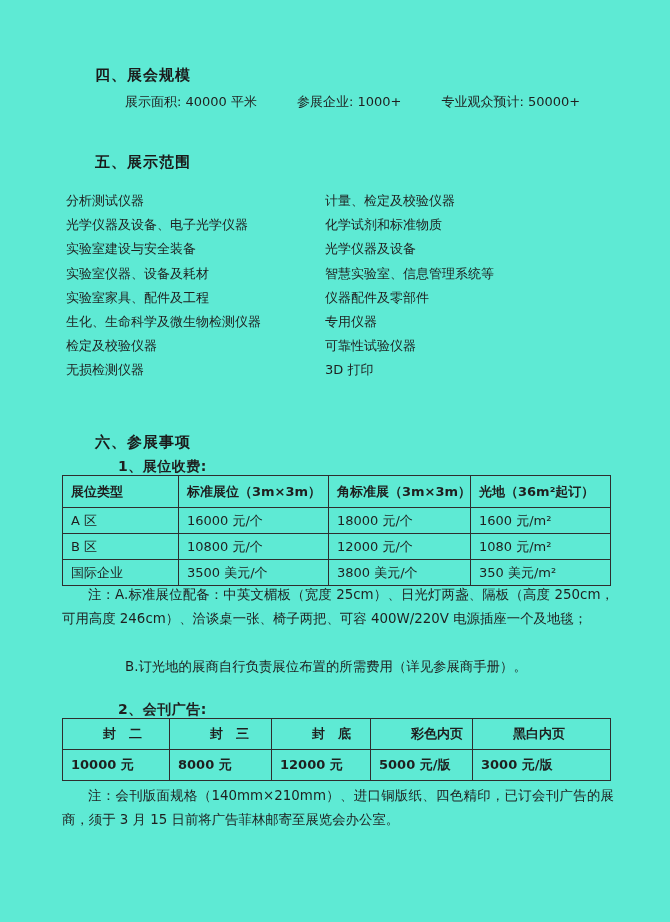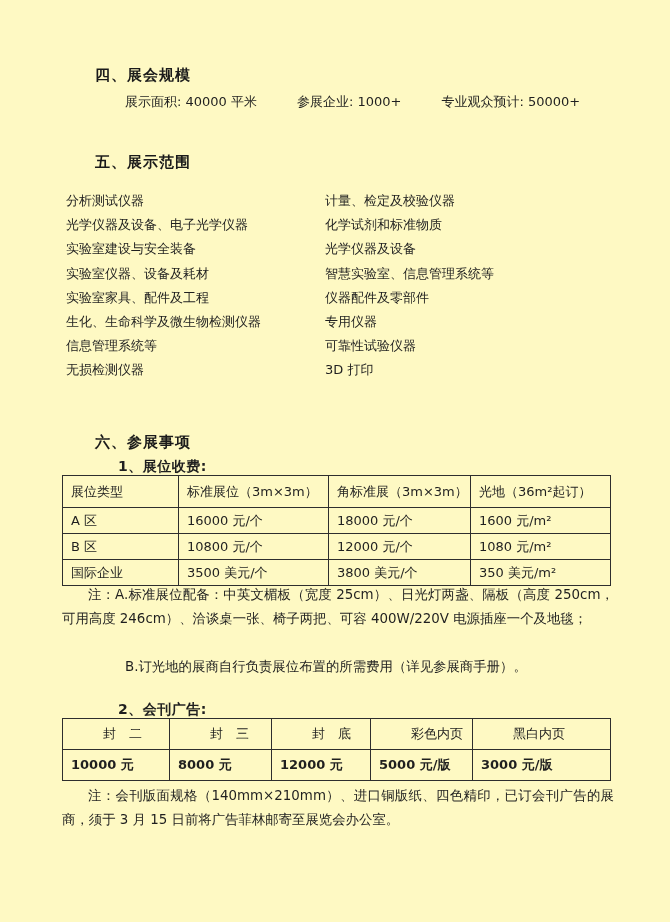--- a/index.html
+++ b/index.html
@@ -4,21 +4,21 @@
 <style>
   html, body {
     margin: 0;
     padding: 0;
     background: #ffffff;
   }
   .page {
     position: relative;
     width: 670px;
     height: 922px;
-    background: #fef9c3;
+    background: #5eead4;
     overflow: hidden;
     font-family: "DejaVu Sans", "Liberation Sans", sans-serif;
     color: #1f1f1f;
   }
   .abs { position: absolute; }
 
   .h-main {
     font-size: 15px;
     font-weight: bold;
     letter-spacing: 1px;
@@ -48,21 +48,21 @@
   table.doc-table th,
   table.doc-table td {
     border: 1.5px solid #2e2e2e;
     padding: 0 0 0 8px;
     text-align: left;
     font-weight: normal;
     white-space: nowrap;
     overflow: hidden;
   }
   table.doc-table th {
-    font-weight: normal;
+    font-weight: bold;
     height: 31px;
   }
   table.booth-table td { height: 25px; }
   table.ad-table th { height: 30px; padding-left: 40px; }
   table.ad-table td { height: 30px; font-weight: bold; }
 
   .note {
     font-size: 13.4px;
     line-height: 24px;
     text-indent: 26px;
@@ -89,21 +89,21 @@
 
   <div class="abs h-main" style="left:95px; top:153px;">五、展示范围</div>
 
   <div class="abs scope-col" style="left:66px; top:189px;">
     <div>分析测试仪器</div>
     <div>光学仪器及设备、电子光学仪器</div>
     <div>实验室建设与安全装备</div>
     <div>实验室仪器、设备及耗材</div>
     <div>实验室家具、配件及工程</div>
     <div>生化、生命科学及微生物检测仪器</div>
-    <div>信息管理系统等</div>
+    <div>检定及校验仪器</div>
     <div>无损检测仪器</div>
   </div>
 
   <div class="abs scope-col" style="left:325px; top:189px;">
     <div>计量、检定及校验仪器</div>
     <div>化学试剂和标准物质</div>
     <div>光学仪器及设备</div>
     <div>智慧实验室、信息管理系统等</div>
     <div>仪器配件及零部件</div>
     <div>专用仪器</div>

